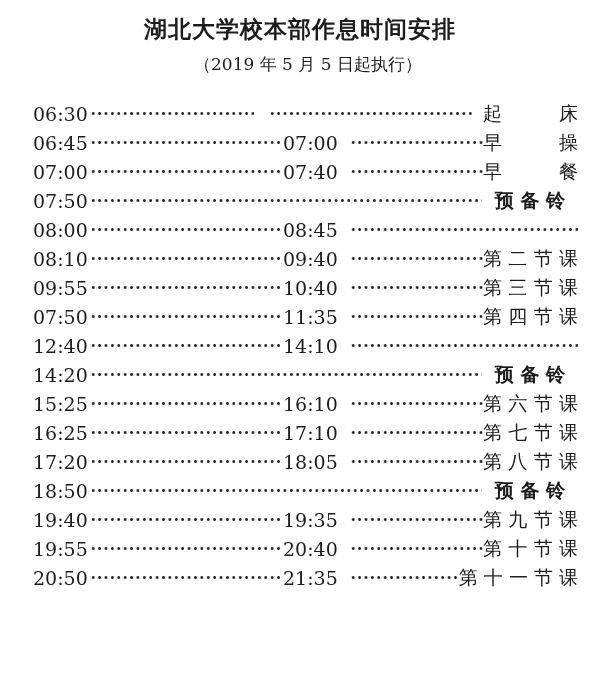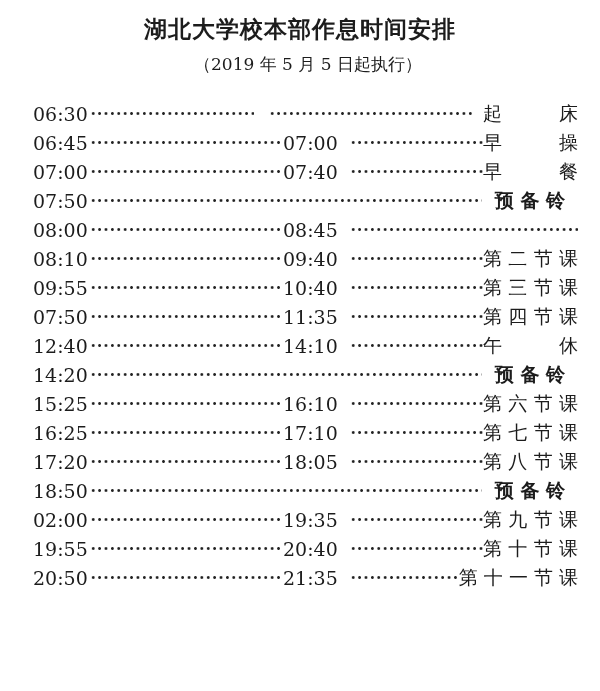--- a/index.html
+++ b/index.html
@@ -135,21 +135,20 @@
     <span class="dots d2"></span>
     <span class="label">第 四 节 课</span>
   </div>
 
 
   <div class="row span">
     <span class="time t1">12:40</span>
     <span class="dots d1"></span>
     <span class="time t2">14:10</span>
     <span class="dots d2"></span>
-    <span class="label">午 休</span>
   </div>
 
   <div class="row bell">
     <span class="time t1">14:20</span>
     <span class="dots d1"></span>
 
     <span class="label">预 备 铃</span>
   </div>
 
 
@@ -179,21 +178,21 @@
 
 
   <div class="row bell">
     <span class="time t1">18:50</span>
     <span class="dots d1"></span>
 
     <span class="label">预 备 铃</span>
   </div>
 
   <div class="row span">
-    <span class="time t1">02:00</span>
+    <span class="time t1">19:40</span>
     <span class="dots d1"></span>
     <span class="time t2">19:35</span>
     <span class="dots d2"></span>
     <span class="label">第 九 节 课</span>
   </div>
 
   <div class="row span">
     <span class="time t1">19:55</span>
     <span class="dots d1"></span>
     <span class="time t2">20:40</span>

